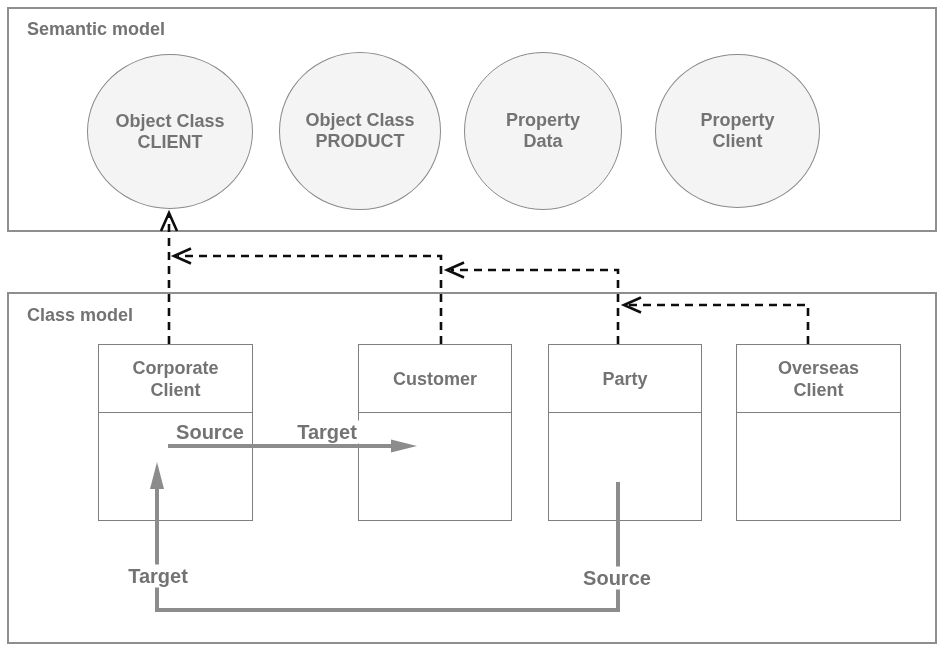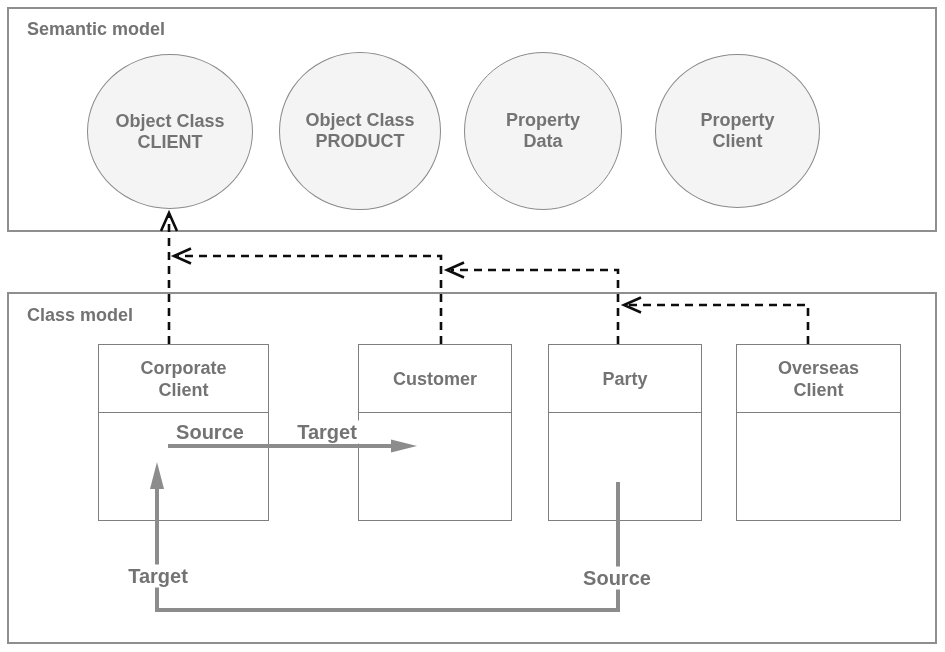--- a/index.html
+++ b/index.html
@@ -67,21 +67,21 @@
   </div>
   <div class="sem-node" style="left:464px;top:52px;width:158px;height:158px;">
     <span>Property</span>
     <span>Data</span>
   </div>
   <div class="sem-node" style="left:655px;top:54px;width:165px;height:154px;">
     <span>Property</span>
     <span>Client</span>
   </div>
 
-  <div class="entity" style="left:98px;width:171px;">
+  <div class="entity" style="left:98px;width:155px;">
     <div class="entity-header">
       <span>Corporate</span>
       <span>Client</span>
     </div>
     <div class="entity-body"></div>
   </div>
   <div class="entity" style="left:358px;width:154px;">
     <div class="entity-header">
       <span>Customer</span>
       <span></span>

